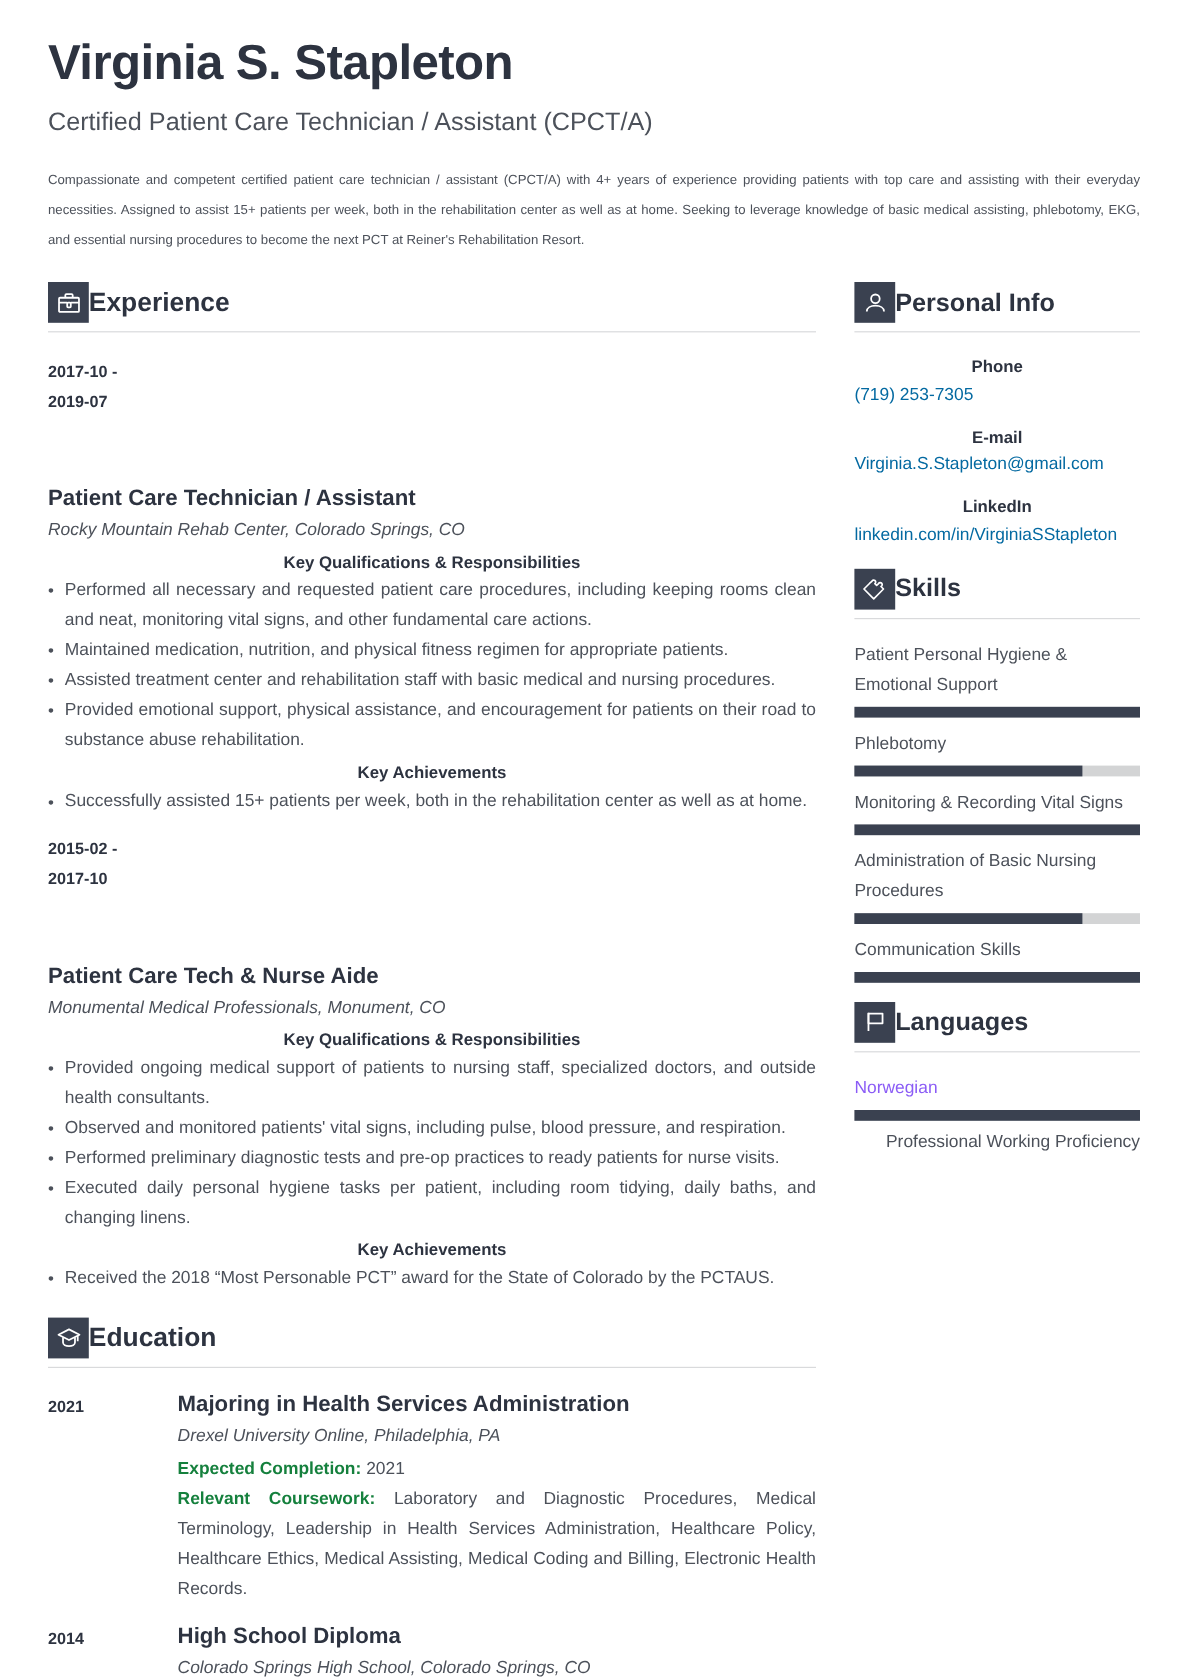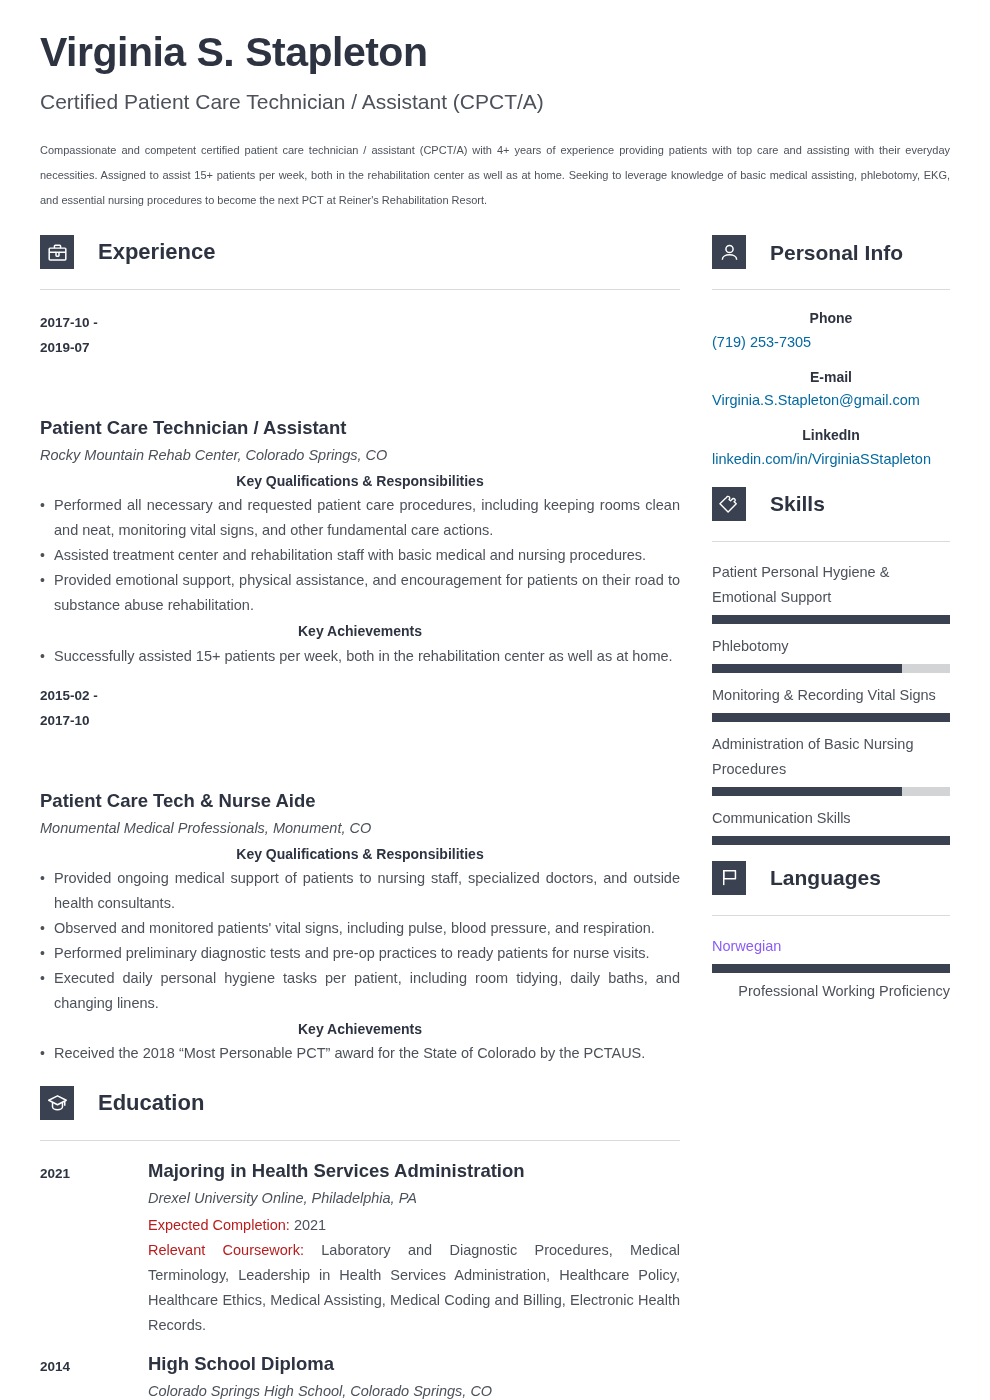--- a/index.html
+++ b/index.html
@@ -53,22 +53,22 @@
     display: flex;
     align-items: flex-start;
   }
   .col-main { width: 640px; flex: 0 0 640px; }
   .col-side { width: 238px; flex: 0 0 238px; margin-left: 32px; }
 
   
   .sec-head {
     display: flex;
     align-items: center;
-    gap: 24px;
-    padding-bottom: 20px;
+    gap: 0;
+    padding-bottom: 7px;
     border-bottom: 1px solid #d9dadc;
     margin-bottom: 18px;
   }
   .sec-head.side { border-bottom: 1px solid #d9dadc; }
   .sec-icon {
     width: 34px; height: 34px;
     background: #3a4150;
     display: flex; align-items: center; justify-content: center;
     flex: 0 0 34px;
   }
@@ -129,21 +129,21 @@
     left: 0; top: 0;
     color: #4c515a;
     font-size: 14px;
   }
   .edu-line {
     font-size: 14.5px;
     line-height: 25px;
     color: #4c515a;
     text-align: justify;
   }
-  .edu-line b { color: #b91c1c; font-weight: normal; }
+  .edu-line b { color: #15803d; font-weight: bold; }
 
   .entry.exp { margin-bottom: 10px; flex-direction: column; }
   .sec-block { margin-bottom: 14px; }
   .sec-block.education { margin-top: 18px; }
 
   
   .side-block { margin-bottom: 16px; }
   .info-item { margin-bottom: 13px; }
   .info-label {
     font-size: 14px;
@@ -227,20 +227,21 @@
             <div class="entry-date">
               <div>2017-10 -</div>
               <div>2019-07</div>
             </div>
             <div class="entry-body">
               <div class="entry-role">Patient Care Technician / Assistant</div>
               <div class="entry-org">Rocky Mountain Rehab Center, Colorado Springs, CO</div>
               <div class="sub-head">Key Qualifications &amp; Responsibilities</div>
               <ul class="bullets">
                 <li>Performed all necessary and requested patient care procedures, including keeping rooms clean and neat, monitoring vital signs, and other fundamental care actions.</li>
+                <li>Maintained medication, nutrition, and physical fitness regimen for appropriate patients.</li>
                 <li>Assisted treatment center and rehabilitation staff with basic medical and nursing procedures.</li>
                 <li>Provided emotional support, physical assistance, and encouragement for patients on their road to substance abuse rehabilitation.</li>
               </ul>
               <div class="sub-head">Key Achievements</div>
               <ul class="bullets">
                 <li>Successfully assisted 15+ patients per week, both in the rehabilitation center as well as at home.</li>
               </ul>
             </div>
           </div>
 

